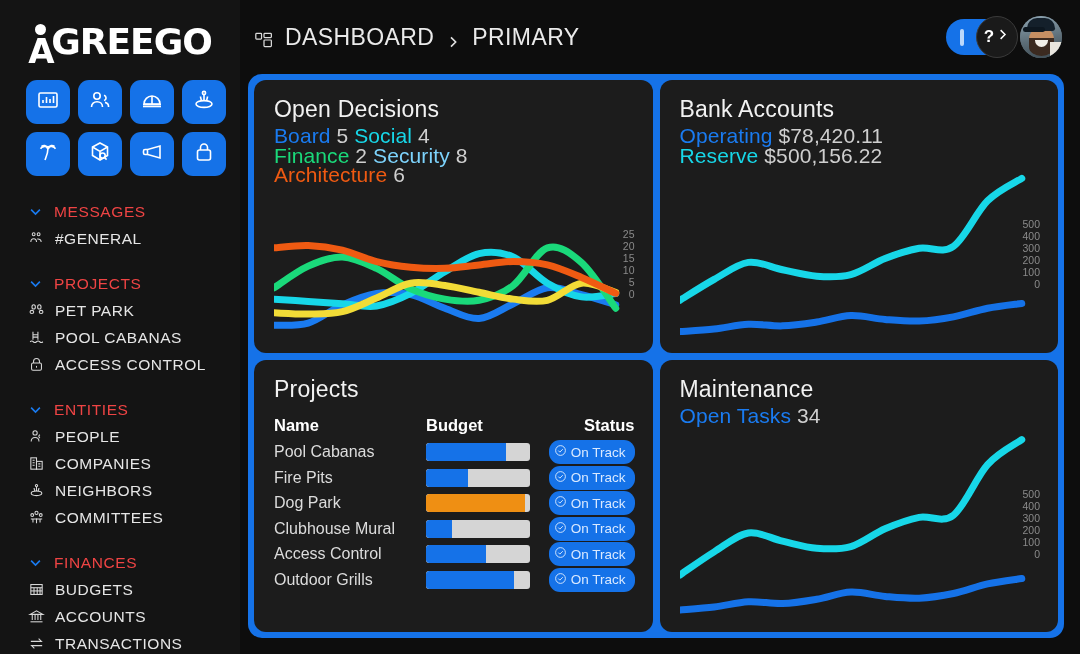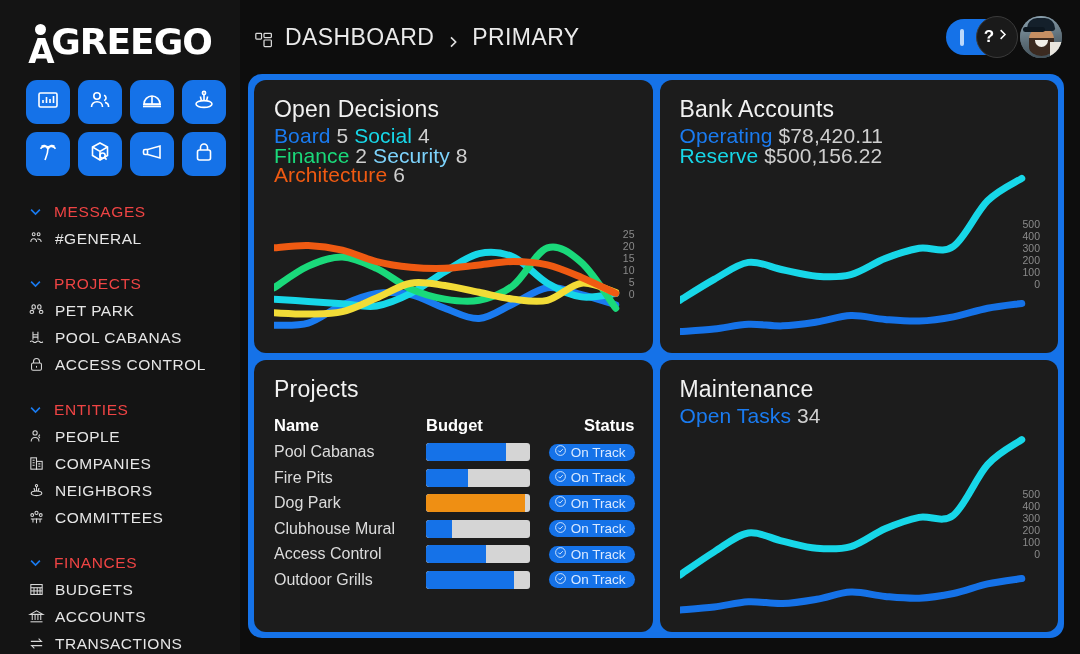--- a/index.html
+++ b/index.html
@@ -120,21 +120,21 @@
   .prow.head { height:28px; }
   .c-name { flex:0 0 152px; font-size:16px; color:#dcdcdc; }
   .c-name.h { font-weight:bold; color:#fff; font-size:16.5px; }
   .c-bud { flex:0 0 116px; }
   .c-bud.h { font-weight:bold; color:#fff; font-size:16.5px; text-align:left; }
   .c-stat { flex:1; display:flex; justify-content:flex-end; }
   .c-stat.h { font-weight:bold; color:#fff; font-size:16.5px; justify-content:flex-end; display:flex; }
   .bar { width:104px; height:18px; border-radius:3px; background:#d5d5d5; overflow:hidden; }
   .bar .fill { height:100%; background:#1572e8; border-radius:3px 0 0 3px; }
   .badge {
-    background:#1572e8; border-radius:11px; height:17px; padding:0 9px 0 5px;
+    background:#1572e8; border-radius:11px; height:24px; padding:0 9px 0 5px;
     display:inline-flex; align-items:center; gap:4px;
     font-size:13.5px; color:#d9e9ff;justify-content:flex-end;
   }
   .badge svg { width:13px; height:13px; stroke:#eaf3ff; fill:none; stroke-width:1.6; }
 </style>
 </head>
 <body>
 
 <div class="app">
 

